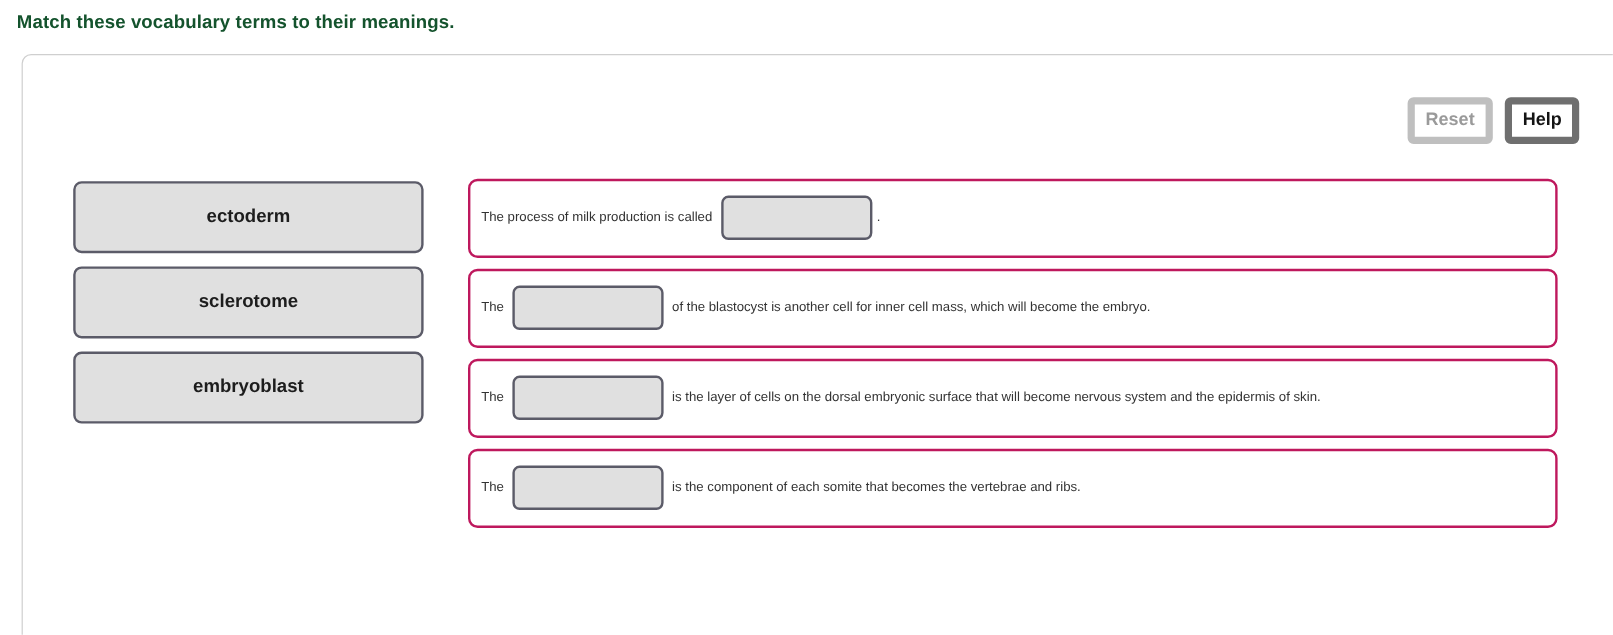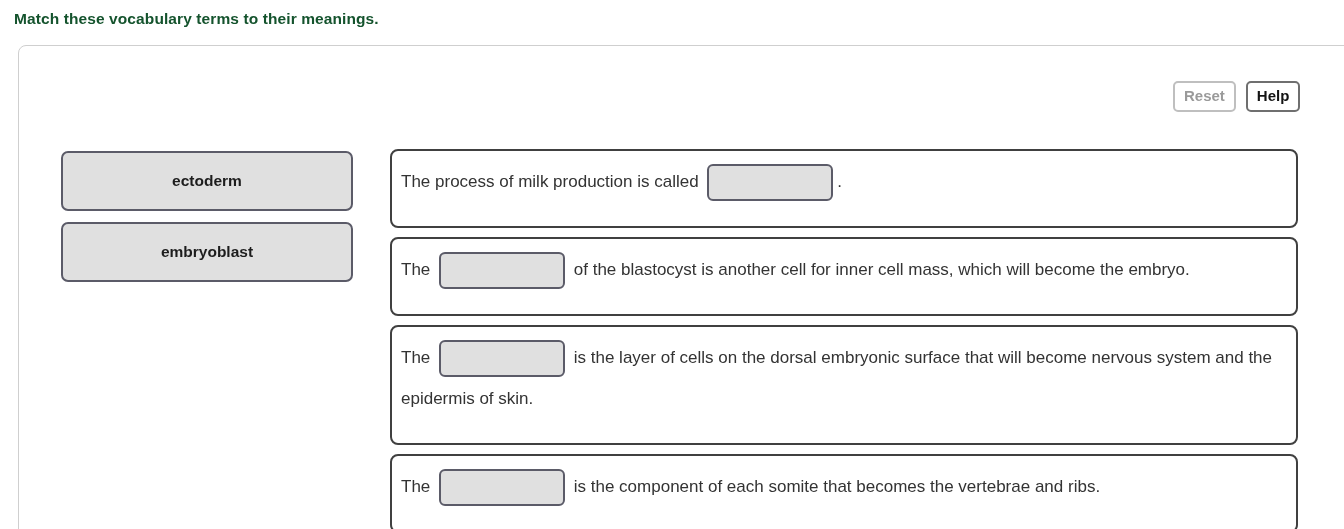--- a/index.html
+++ b/index.html
@@ -49,21 +49,21 @@
     top: 81px;
     display: flex;
     gap: 10px;
     align-items: center;
   }
   .tool-button {
     font-family: "Liberation Sans", sans-serif;
     font-size: 15px;
     font-weight: bold;
     background: #ffffff;
-    border: 2px solid #c4b5fd;
+    border: 6px solid #c4b5fd;
     border-radius: 5px;
     padding: 4px 9px 5px 9px;
     line-height: 18px;
     cursor: pointer;
     white-space: nowrap;
   }
   .tool-button.is-disabled {
     color: #9a9a9a;
     border-color: #bfbfbf;
   }
@@ -104,24 +104,24 @@
     left: 390px;
     top: 149px;
     width: 908px;
     display: flex;
     flex-direction: column;
     gap: 9px;
   }
   .sentence-box {
     box-sizing: border-box;
     background: #ffffff;
-    border: 2px solid #404040;
+    border: 2px solid #be185d;
     border-radius: 8px;
-    padding: 10px 12px 24px 9px;
-    font-size: 17px;
+    padding: 10px 12px 11px 9px;
+    font-size: 11px;
     line-height: 41px;
     color: #333333;
   }
   .sentence-box .frag {
     white-space: pre-wrap;
   }
   .drop-slot {
     display: inline-block;
     vertical-align: middle;
     width: 126px;
@@ -144,20 +144,23 @@
 <div id="toolbar">
   <button class="tool-button is-disabled">Reset</button>
   <button class="tool-button is-enabled">Help</button>
 </div>
 
 <div id="term-bank">
   <div class="term-tile">
     <span>ectoderm</span>
   </div>
   <div class="term-tile">
+    <span>sclerotome</span>
+  </div>
+  <div class="term-tile">
     <span>embryoblast</span>
   </div>
 </div>
 
 <div id="sentence-list">
 
   <div class="sentence-box">
     <span class="frag">The process of milk production is called </span><span class="drop-slot"></span><span class="frag">.</span>
   </div>
 

